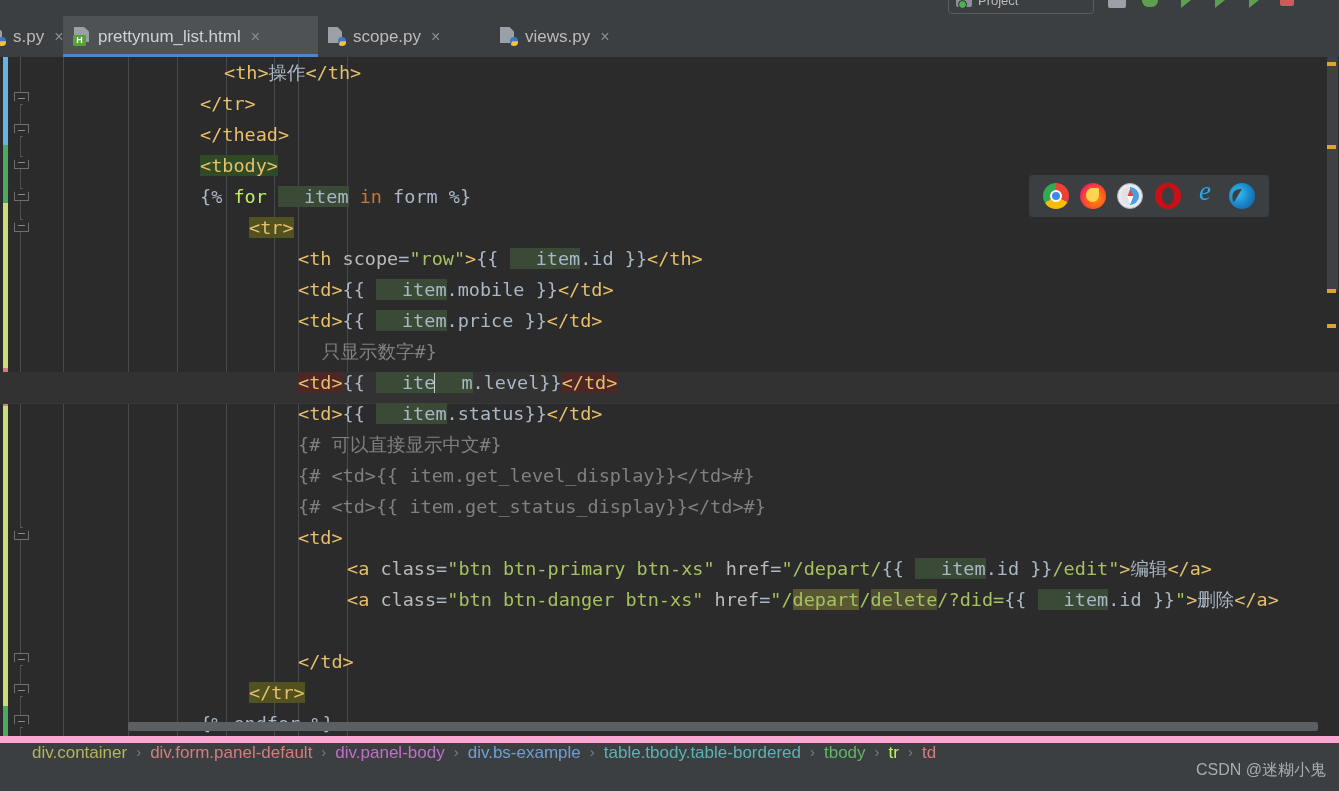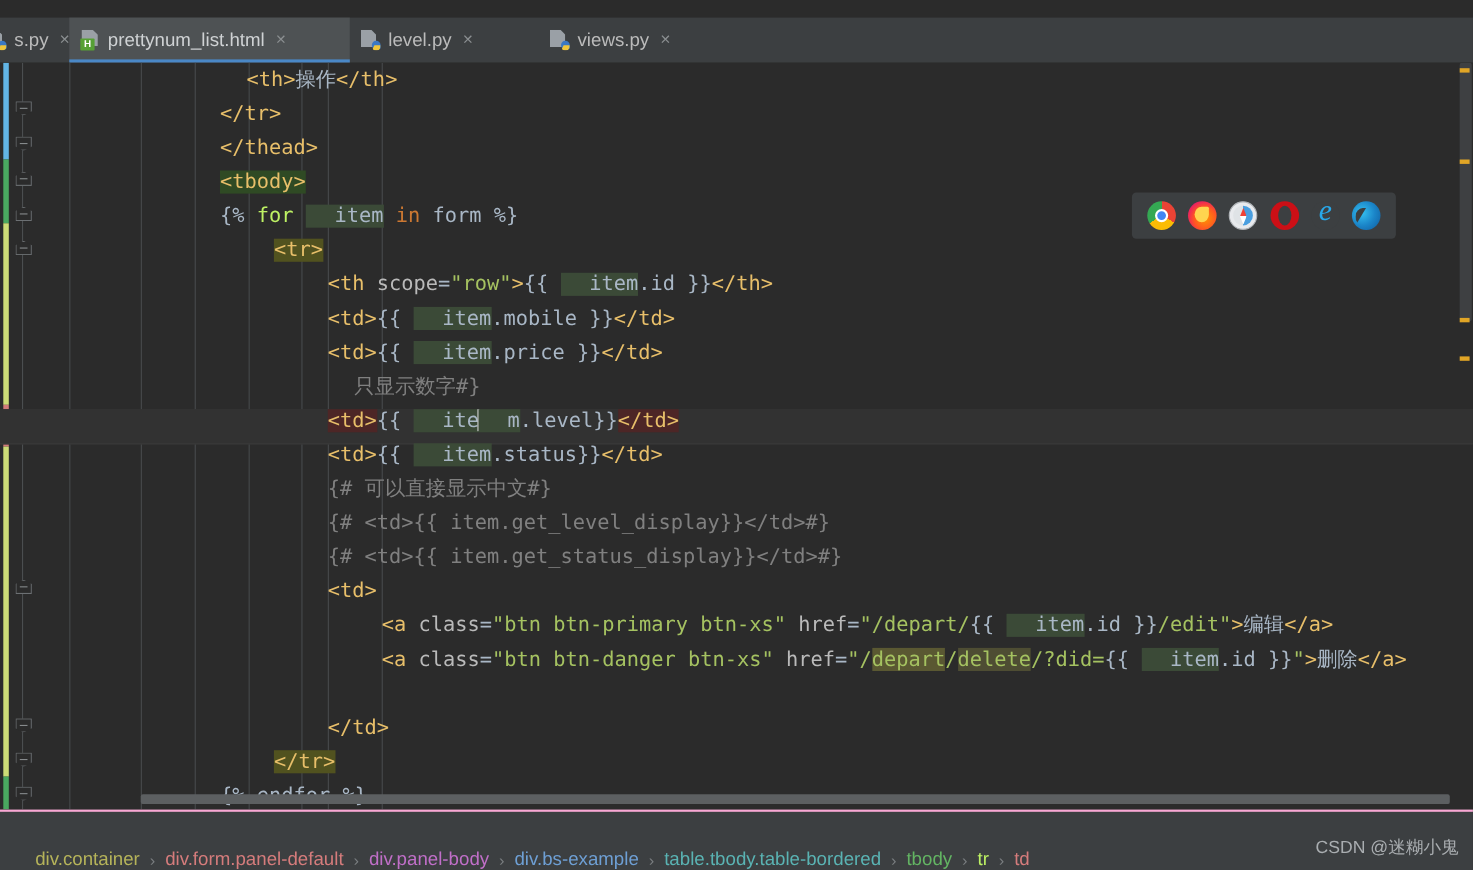--- a/index.html
+++ b/index.html
@@ -172,35 +172,55 @@
     background: #3e4042; border-radius: 2px;
   }
   .hscroll {
     position: absolute; left: 128px; bottom: 5px; width: 1190px; height: 9px;
     background: #5c5f61; border-radius: 2px;
   }
 
   
   .breadcrumb {
     position: absolute; left: 0; top: 736px; width: 1339px; height: 55px;
-    background: #3c3f41; display: flex; align-items: flex-end; padding-left: 32px;
+    background: #3c3f41; display: flex; align-items: flex-start; padding-left: 32px;
     box-sizing: border-box; font-family: "Liberation Sans", sans-serif; font-size: 17px;
-    border-top: 2px solid #f9a8d4;
+    border-top: 7px solid #f9a8d4;
   }
   .bc-sep { color: #7a7e80; margin: 0 9px; font-size: 15px; }
   .watermark {
     position: absolute; right: 13px; bottom: 10px; color: #a9adb0; font-size: 16px;
     font-family: "Liberation Sans", sans-serif;
   }
 </style>
 </head>
 <body>
 
 <div id="root">
 
+  <div class="toolbar-strip">
+    <div class="project-btn">
+      <span class="pj-ico"></span>
+      <span class="pj-lbl">Project</span>
+    </div>
+    <div class="tb-icons">
+      <span class="tb-ic">
+          <span class="tb-pg"></span>
+        </span>
+      <span class="tb-ic">
+          <span class="tb-bug"></span>
+        </span>
+      <span class="tb-ic tb-run"></span>
+      <span class="tb-ic tb-run"></span>
+      <span class="tb-ic tb-run"></span>
+      <span class="tb-ic">
+          <span class="tb-stop"></span>
+        </span>
+    </div>
+  </div>
 
   <div class="tabbar" id="tabbar">
       <div class="tab" style="left: -22px; width: 84px;">
         <span class="ico ico-py">
           <span class="page"></span>
           <span class="snake1"></span>
           <span class="snake2"></span>
         </span>
         <span>s.py</span>
         <span class="tab-close">×</span>
@@ -213,21 +233,21 @@
         <span style="color: rgb(207, 210, 212);">prettynum_list.html</span>
         <span class="tab-close">×</span>
         <span class="tab-underline"></span>
       </div>
       <div class="tab" style="left: 318px; width: 172px;">
         <span class="ico ico-py">
           <span class="page"></span>
           <span class="snake1"></span>
           <span class="snake2"></span>
         </span>
-        <span>level.py</span>
+        <span>scope.py</span>
         <span class="tab-close">×</span>
       </div>
       <div class="tab" style="left: 490px; width: 157px; text-align: center;">
         <span class="ico ico-py">
           <span class="page"></span>
           <span class="snake1"></span>
           <span class="snake2"></span>
         </span>
         <span>views.py</span>
         <span class="tab-close">×</span>

